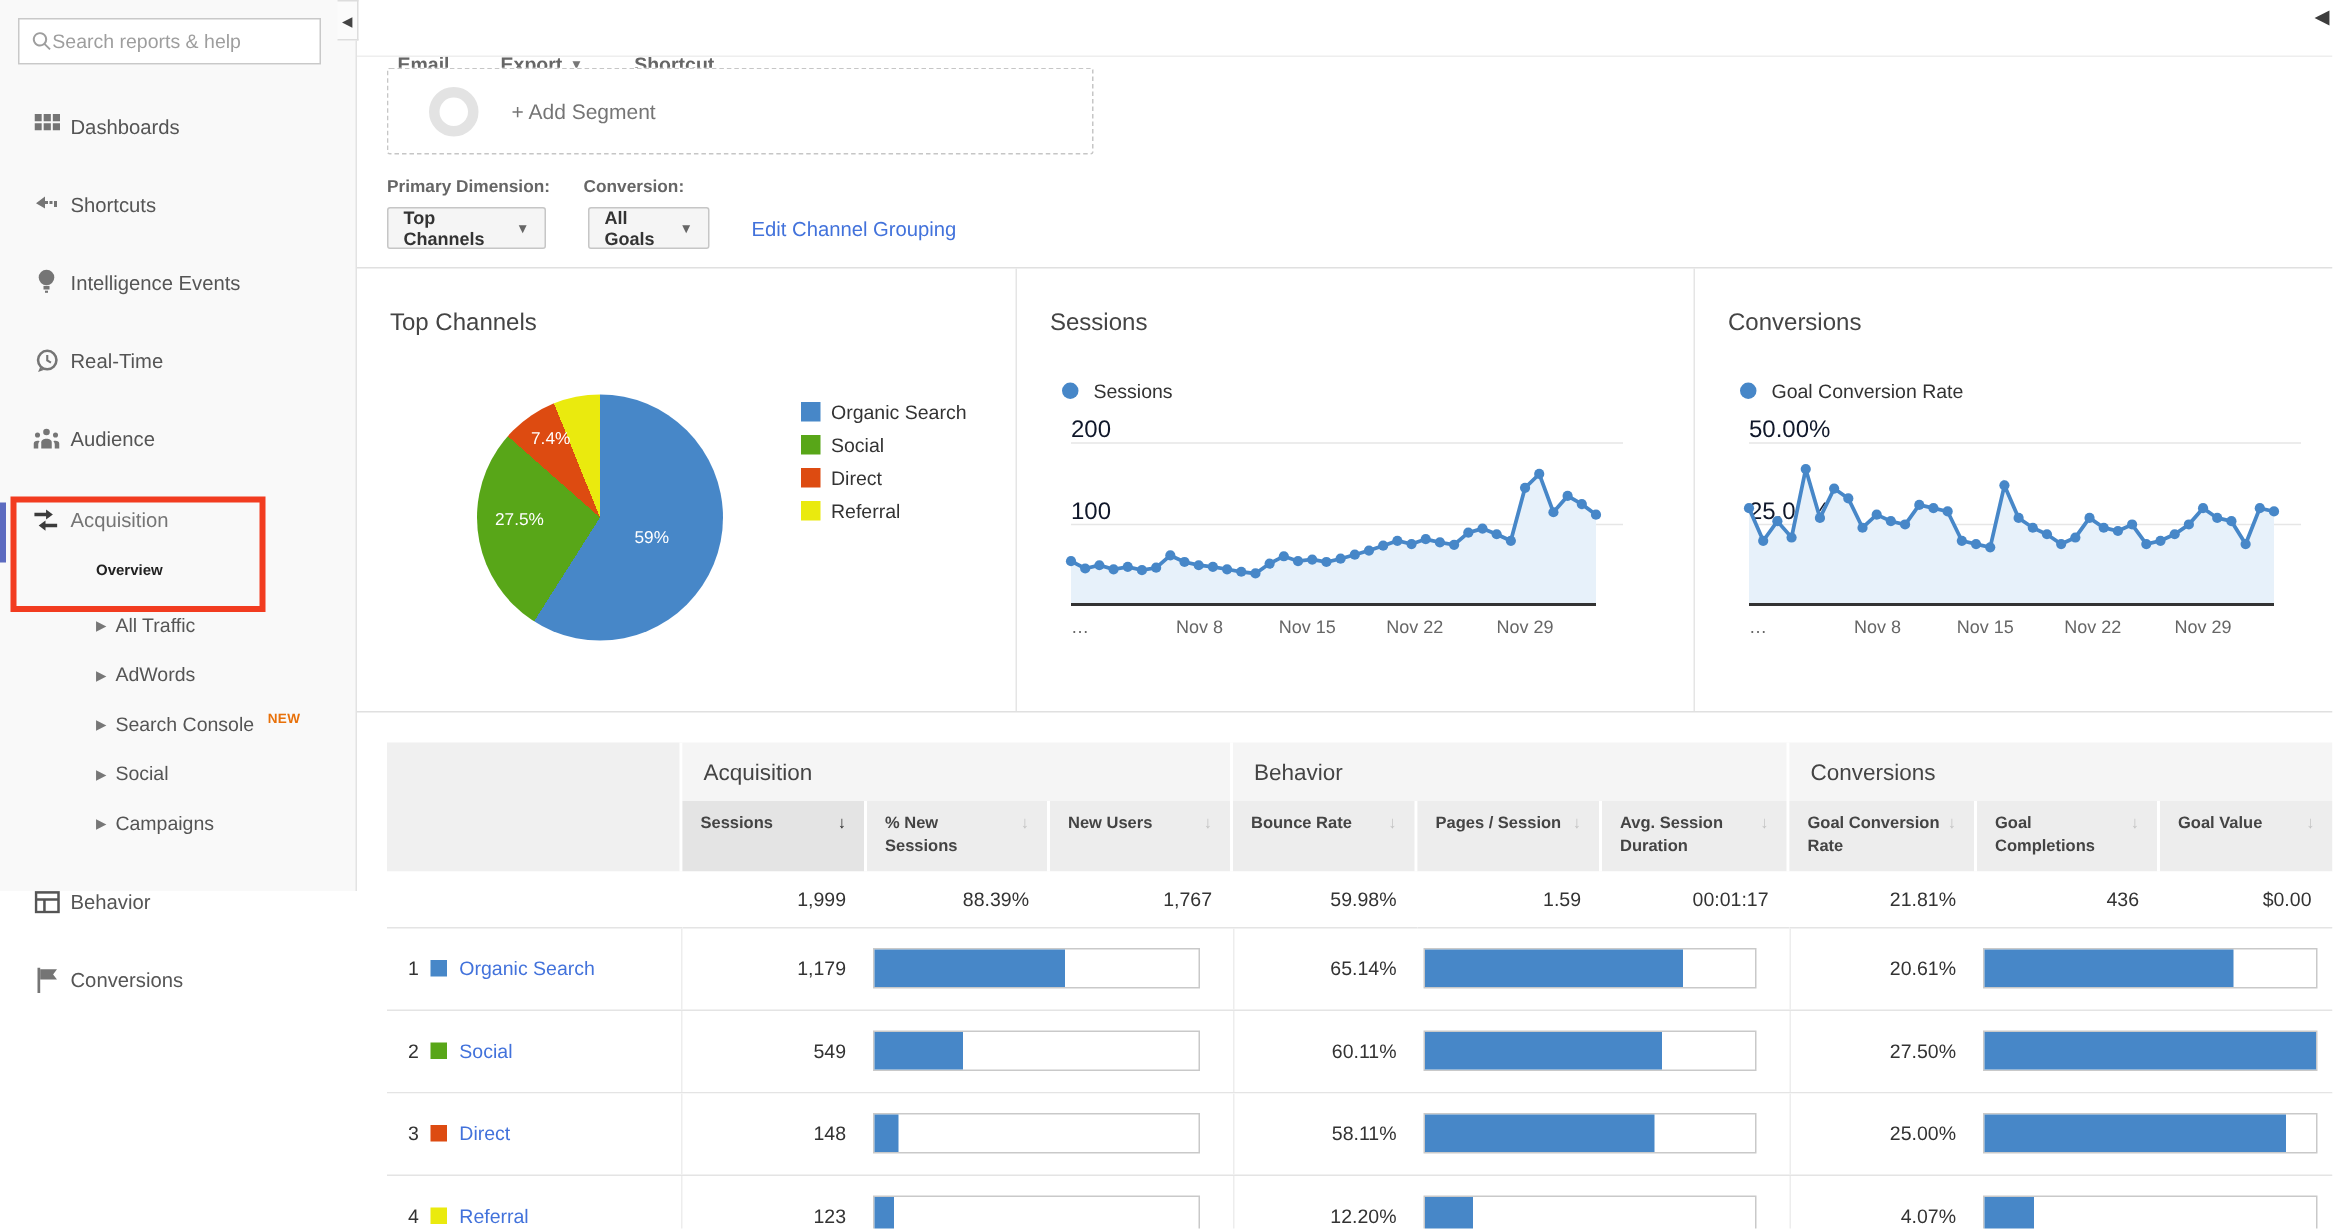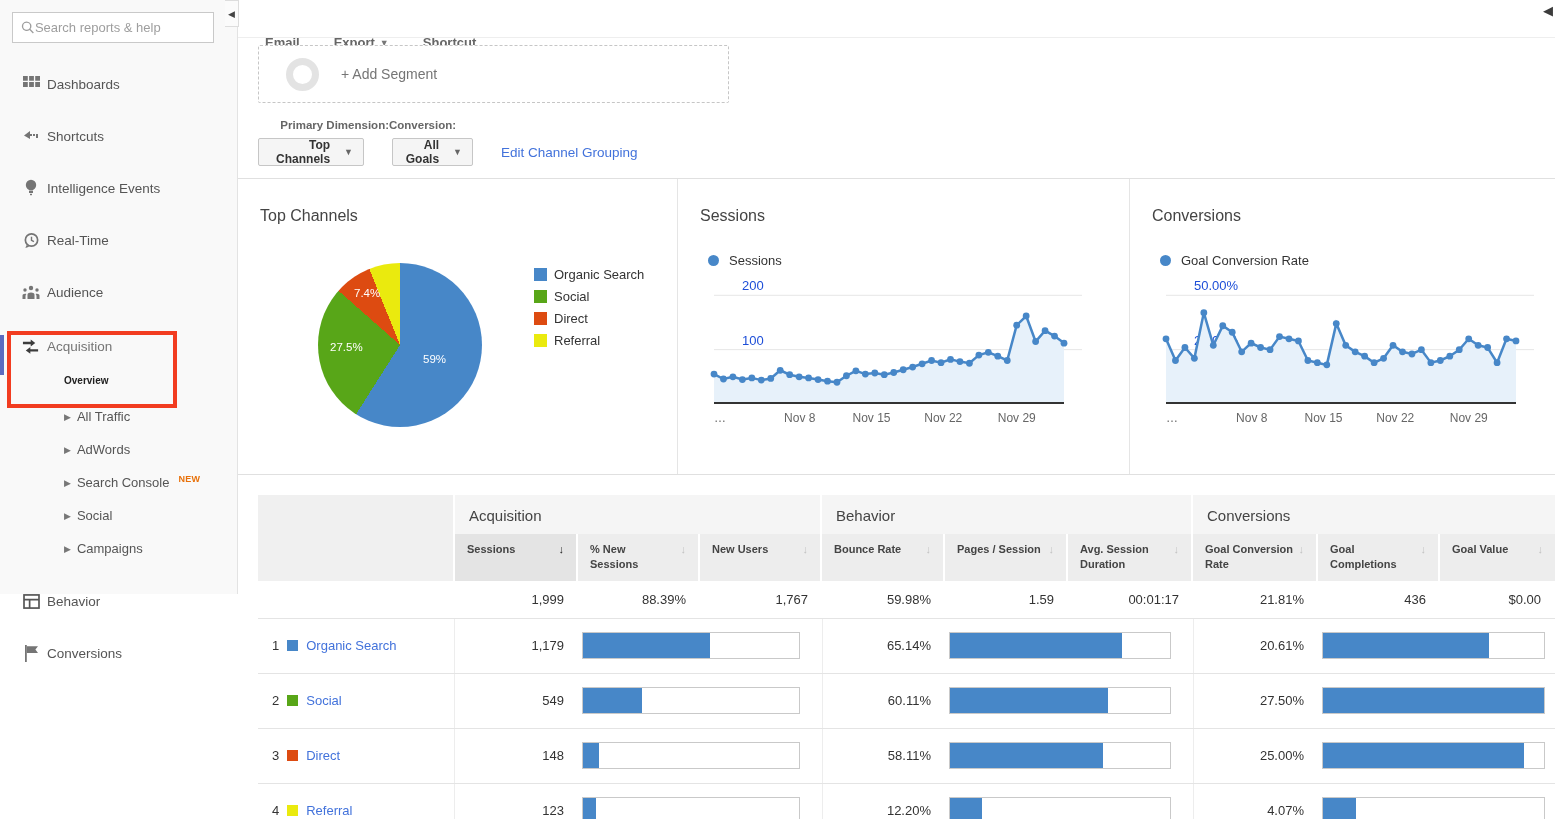--- a/index.html
+++ b/index.html
@@ -45,21 +45,21 @@
   .seg-card { width:457px; height:58px; background:#fff; border:1px solid #d8d8d8; border-radius:2px;
               display:flex; align-items:center; padding-left:27px; gap:22px; cursor:pointer; }
   .seg-card.dashed { width:471px; border:1px dashed #c6c6c6; color:#757575; }
   .donut { width:33px; height:33px; border-radius:50%; border:7px solid #3d85c6; }
   .donut.gray { border-color:#e3e3e3; }
   .seg-title { font-size:15px; color:#222; }
   .seg-sub { font-size:12.5px; color:#9a9a9a; margin-top:3px; }
   .addseg-label { font-size:14px; color:#757575; }
 
   
-  .controls { padding:6px 0 0 20px;text-align:right; }
+  .controls { padding:6px 0 0 20px; }
   .ctrl-labels { display:flex; font-size:11.5px; font-weight:bold; color:#666; }
   .ctrl-row { display:flex; align-items:center; margin-top:7px; }
   .dd { background:#f5f5f5; border:1px solid #c6c6c6; border-radius:2px; height:28px;
         display:flex; align-items:center; gap:14px; padding:0 10px; font-size:12px; font-weight:bold;
         color:#333; cursor:pointer; }
   .dd .caret { font-size:9px; color:#666; }
   .link { color:#4272db; font-size:13.5px; cursor:pointer; }
 
   
   .charts { position:relative; margin-top:12px; height:297px; border-top:1px solid #e0e0e0;
@@ -77,21 +77,21 @@
   .legend { position:absolute; left:296px; top:88px; display:flex; flex-direction:column; gap:7px; }
   .legend .li { display:flex; align-items:center; gap:7px; font-size:13px; color:#333; }
   .legend .sw { width:13px; height:13px; }
 
   
   .line-legend { position:absolute; left:30px; top:74px; display:flex; align-items:center; gap:10px;
                  font-size:13px; color:#333; }
   .line-legend .dot { width:11px; height:11px; border-radius:50%; background:#4787c8; }
   .plot { position:absolute; left:36px; top:100px; width:350px; height:125px; }
   .plot svg { position:absolute; left:0; top:0; overflow:visible; }
-  .ylab { position:absolute; font-size:13px; color:#1d4ed8; left:0;margin-left:28px; }
+  .ylab { position:absolute; font-size:16px; color:#0f172a; left:0; }
   .xaxis { position:absolute; left:36px; top:232px; width:350px; height:16px; font-size:12px; color:#666; }
   .xaxis span { position:absolute; transform:translateX(-50%); white-space:nowrap; }
   .xaxis span.first { transform:none; }
 
   
   .gtable { position:relative; margin:20px 0 0 20px; width:1297px; font-size:13px; }
   .trow { display:grid; grid-template-columns:197px 123px 122px 122px 123px 123px 125px 125px 122px 115px; }
   .ghead .cell { background:#f5f5f5; font-size:15px; color:#444; padding:12px 14px 10px; border-right:2px solid #fff; }
   .ghead .empty { background:#f0f0f0; }
   .chead .cell { background:#ededed; font-size:11px; font-weight:bold; color:#444;

